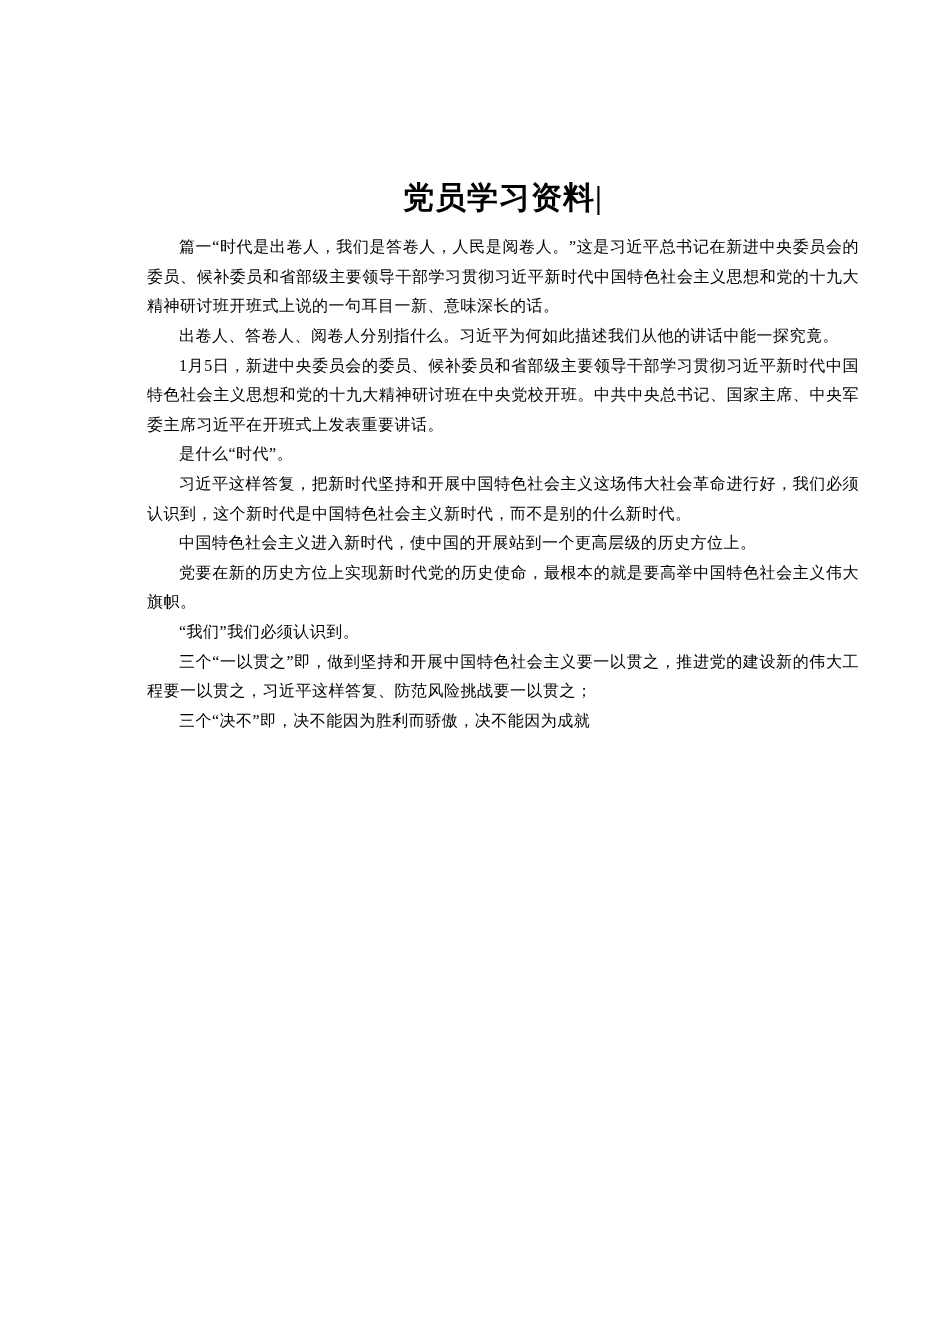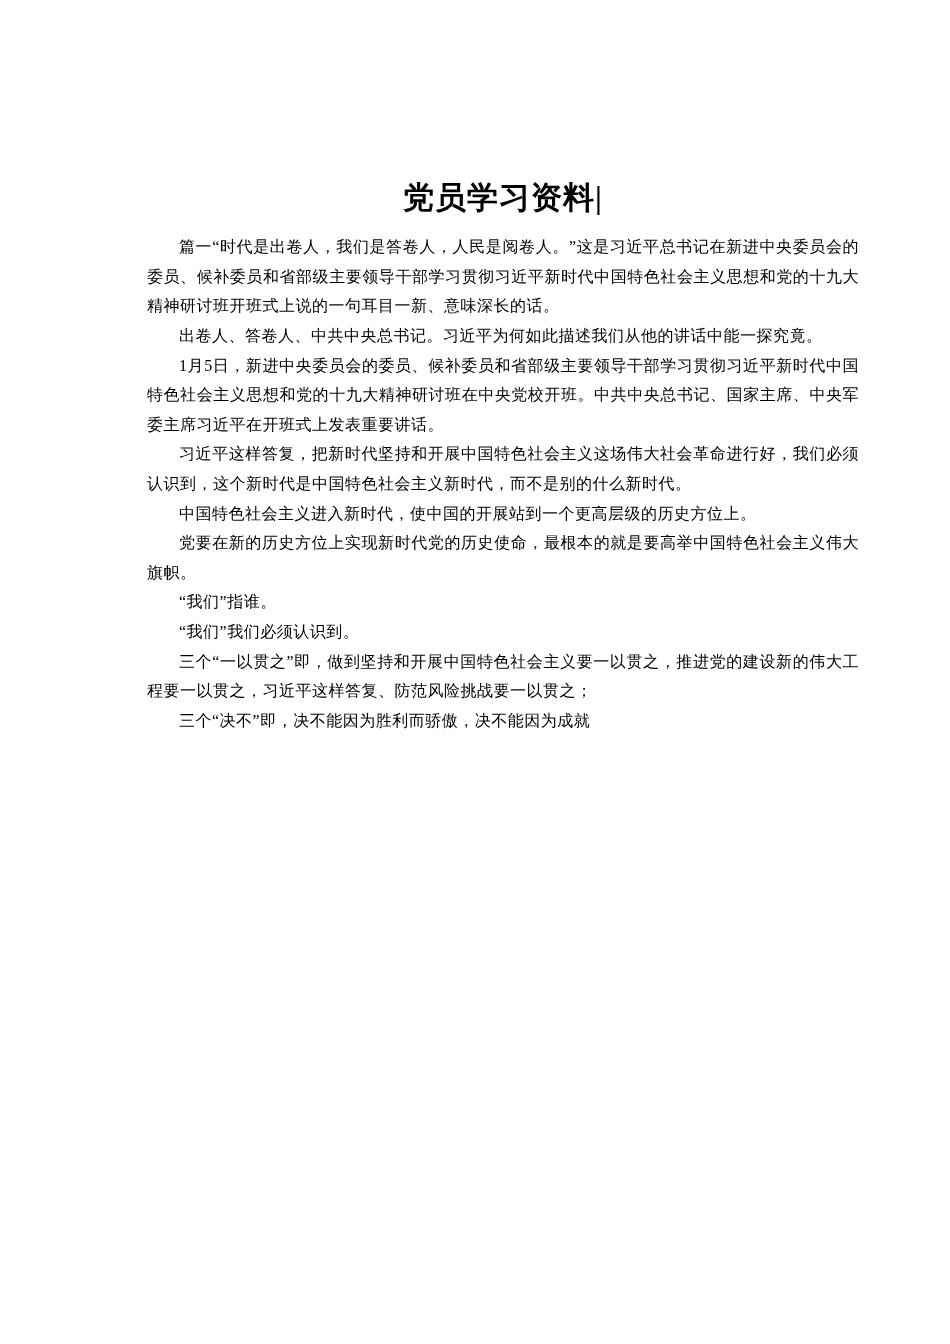--- a/index.html
+++ b/index.html
@@ -41,23 +41,23 @@
     word-break: break-all;
   }
 </style>
 </head>
 <body>
 
 <div class="page">
   <h1 class="doc-title">党员学习资料|</h1>
   <div class="doc-body">
       <p class="para">篇一“时代是出卷人，我们是答卷人，人民是阅卷人。”这是习近平总书记在新进中央委员会的委员、候补委员和省部级主要领导干部学习贯彻习近平新时代中国特色社会主义思想和党的十九大精神研讨班开班式上说的一句耳目一新、意味深长的话。</p>
-      <p class="para">出卷人、答卷人、中共中央总书记。习近平为何如此描述我们从他的讲话中能一探究竟。</p>
+      <p class="para">出卷人、答卷人、阅卷人分别指什么。习近平为何如此描述我们从他的讲话中能一探究竟。</p>
       <p class="para">1月5日，新进中央委员会的委员、候补委员和省部级主要领导干部学习贯彻习近平新时代中国特色社会主义思想和党的十九大精神研讨班在中央党校开班。中共中央总书记、国家主席、中央军委主席习近平在开班式上发表重要讲话。</p>
+      <p class="para">是什么“时代”。</p>
       <p class="para">习近平这样答复，把新时代坚持和开展中国特色社会主义这场伟大社会革命进行好，我们必须认识到，这个新时代是中国特色社会主义新时代，而不是别的什么新时代。</p>
       <p class="para">中国特色社会主义进入新时代，使中国的开展站到一个更高层级的历史方位上。</p>
       <p class="para">党要在新的历史方位上实现新时代党的历史使命，最根本的就是要高举中国特色社会主义伟大旗帜。</p>
-      <p class="para">“我们”指谁。</p>
       <p class="para">“我们”我们必须认识到。</p>
       <p class="para">三个“一以贯之”即，做到坚持和开展中国特色社会主义要一以贯之，推进党的建设新的伟大工程要一以贯之，习近平这样答复、防范风险挑战要一以贯之；</p>
       <p class="para">三个“决不”即，决不能因为胜利而骄傲，决不能因为成就</p>
     </div>
 </div>
 
 </body></html>

